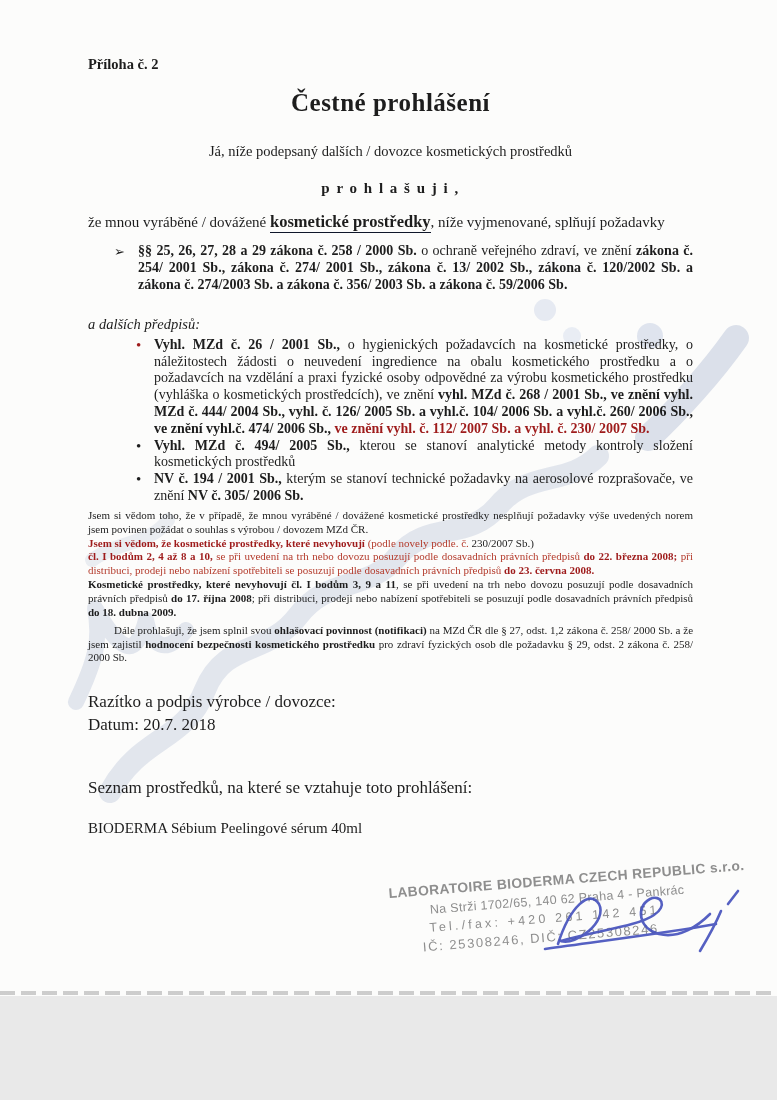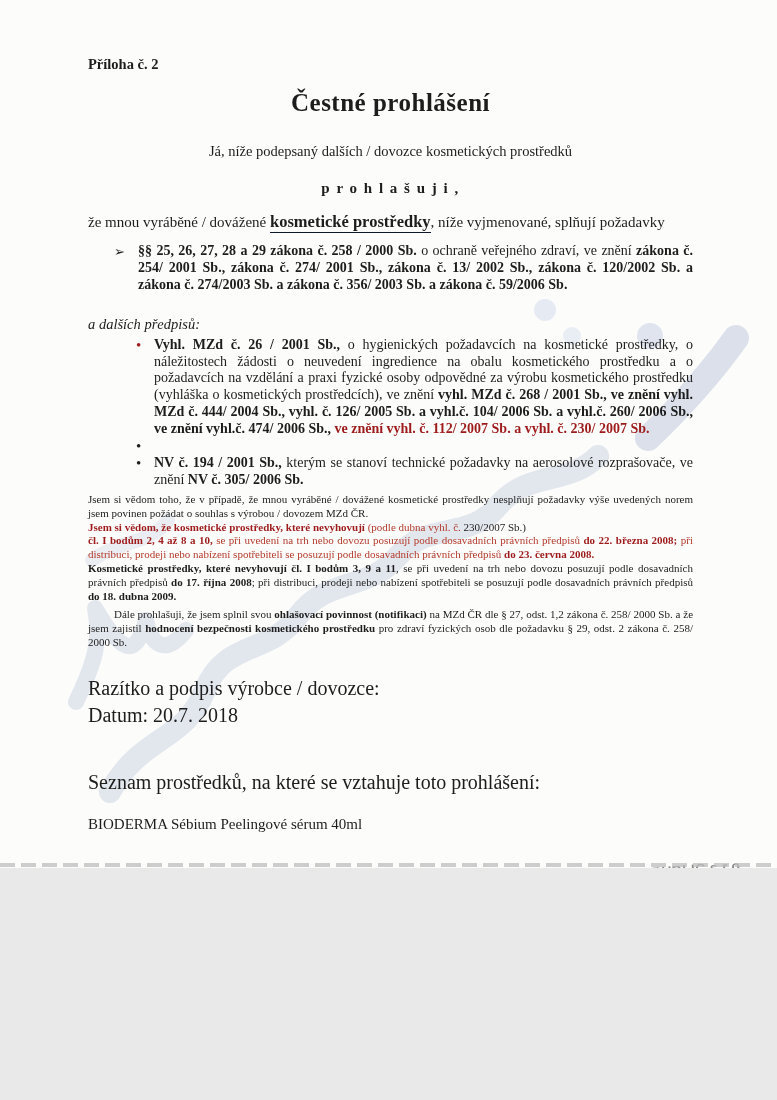--- a/index.html
+++ b/index.html
@@ -1,17 +1,17 @@
 <!DOCTYPE html>
 <html style="--red-bold: #9e1b1b; --red-regular: #b43b2c; --stamp-gray: #8e8e8e; --signature-blue: #4450bc; --watermark-blue: #d9dfeb;"><head>
 <meta charset="utf-8">
 <style>
   html,body{margin:0;padding:0;background:#e9e9e9;}
   .page{
-    position:relative;width:777px;height:868px;margin:0 auto;
+    position:relative;width:777px;height:996px;margin:0 auto;
     background:#fcfcfb;overflow:hidden;
     font-family:"Liberation Serif", serif;color:#1d1d1d;
   }
   .wm{position:absolute;left:0;top:0;z-index:0;pointer-events:none;}
   .content{position:relative;z-index:1;padding:56px 84px 0 88px;}
   .attachment{font-weight:bold;font-size:14.5px;margin:0 0 16px 0;}
   h1.title{font-size:25px;font-weight:bold;text-align:center;margin:10px 0 26px 0;letter-spacing:.5px;}
   .center{text-align:center;}
   .intro{font-size:14.5px;margin:0 0 20px 0;}
   .declare{font-size:15px;font-weight:bold;letter-spacing:1.5px;margin:0 0 14px 0;}
@@ -29,21 +29,21 @@
   .bullet-item{display:flex;margin:0;}
   .bullet-item .marker{width:18px;margin-left:48px;flex:none;font-size:15px;line-height:1.18;}
   .bullet-item .marker.redmark{color:var(--red-bold);}
   .bullet-item .itext{flex:1;font-size:14px;line-height:1.2;}
   .bodypara{font-size:11px;line-height:1.26;}
   .indent{text-indent:26px;}
   .mt6{margin-top:4px;}
   .mb26{margin-bottom:26px;}
   .mb40{margin-bottom:40px;}
   .mb18{margin-bottom:18px;}
-  .plain{font-size:20px;line-height:1.35;}
+  .plain{font-size:17px;line-height:1.35;}
   .stamp{
     position:absolute;left:388px;top:886px;width:372px;z-index:2;
     transform:rotate(-4.5deg);transform-origin:left top;
     color:var(--stamp-gray);font-family:"Liberation Sans", sans-serif;
   }
   .stamp .s1{font-size:13.8px;font-weight:bold;letter-spacing:.4px;white-space:nowrap;}
   .stamp .s2{font-size:12.5px;margin:5px 0 0 40px;letter-spacing:.3px;white-space:nowrap;}
   .stamp .s3{font-size:12.5px;margin:4px 0 0 38px;letter-spacing:3.2px;white-space:nowrap;}
   .stamp .s4{font-size:13px;margin:4px 0 0 30px;letter-spacing:1.6px;white-space:nowrap;}
   .sig{position:absolute;left:0;top:0;z-index:3;pointer-events:none;}
@@ -87,29 +87,30 @@
     </div>
 
     <p class="further">a dalších předpisů:</p>
 
     <div class="bullet-item">
       <span class="marker redmark">•</span>
       <p class="itext just"><span class="b">Vyhl. MZd č. 26 / 2001 Sb.,</span><span> o hygienických požadavcích na kosmetické prostředky, o náležitostech žádosti o neuvedení ingredience na obalu kosmetického prostředku a o požadavcích na vzdělání a praxi fyzické osoby odpovědné za výrobu kosmetického prostředku (vyhláška o kosmetických prostředcích), ve znění </span><span class="b">vyhl. MZd č. 268 / 2001 Sb., ve znění  vyhl. MZd č. 444/ 2004 Sb., vyhl. č. 126/ 2005 Sb. a vyhl.č. 104/ 2006 Sb. a vyhl.č. 260/ 2006 Sb., ve znění vyhl.č. 474/ 2006 Sb., </span><span class="br">ve znění vyhl. č. 112/ 2007 Sb. a vyhl. č. 230/ 2007 Sb.</span></p>
     </div>
     <div class="bullet-item">
       <span class="marker">•</span>
+      <p class="itext just"><span class="b">Vyhl. MZd č. 494/ 2005 Sb.,</span><span> kterou se stanoví analytické metody kontroly složení kosmetických prostředků</span></p>
     </div>
     <div class="bullet-item">
       <span class="marker">•</span>
       <p class="itext just"><span class="b">NV č. 194 / 2001 Sb.,</span><span> kterým se stanoví technické požadavky na aerosolové rozprašovače, ve znění </span><span class="b">NV č. 305/ 2006 Sb.</span></p>
     </div>
 
     <p class="just bodypara mt6">Jsem si vědom toho, že v případě, že mnou vyráběné / dovážené kosmetické prostředky nesplňují požadavky výše uvedených norem jsem povinen požádat o souhlas s výrobou / dovozem MZd ČR.</p>
 
-    <p class="just bodypara"><span class="br">Jsem si vědom, že  kosmetické prostředky, které nevyhovují</span><span class="r"> (podle dubna vyhl. č. </span><span>230/2007 Sb.)</span></p>
+    <p class="just bodypara"><span class="br">Jsem si vědom, že  kosmetické prostředky, které nevyhovují</span><span class="r"> (podle novely podle. č. </span><span>230/2007 Sb.)</span></p>
 
     <p class="just bodypara"><span class="br">čl. I bodům 2, 4 až 8 a 10,</span><span class="r"> se při uvedení na trh nebo dovozu posuzují podle dosavadních právních předpisů </span><span class="br">do 22. března 2008;</span><span class="r"> při distribuci, prodeji nebo nabízení spotřebiteli se posuzují podle dosavadních právních předpisů </span><span class="br">do 23. června 2008.</span></p>
 
     <p class="just bodypara"><span class="b">Kosmetické prostředky, které nevyhovují čl. I bodům 3, 9 a 11</span><span>, se při uvedení na trh nebo dovozu posuzují podle dosavadních právních předpisů </span><span class="b">do 17. října 2008</span><span>; při distribuci, prodeji nebo nabízení spotřebiteli se posuzují podle dosavadních právních předpisů </span><span class="b">do 18. dubna 2009.</span></p>
 
     <p class="just bodypara indent mt6 mb26"><span>Dále prohlašuji, že jsem splnil svou </span><span class="b">ohlašovací povinnost  (notifikaci)</span><span> na MZd ČR dle § 27, odst. 1,2 zákona č. 258/ 2000 Sb. a že jsem zajistil </span><span class="b">hodnocení bezpečnosti kosmetického prostředku</span><span> pro zdraví fyzických osob dle požadavku § 29, odst. 2 zákona č. 258/ 2000 Sb.</span></p>
 
     <p class="plain">Razítko a podpis výrobce / dovozce:</p>
     <p class="plain mb40">Datum: 20.7. 2018</p>
 

